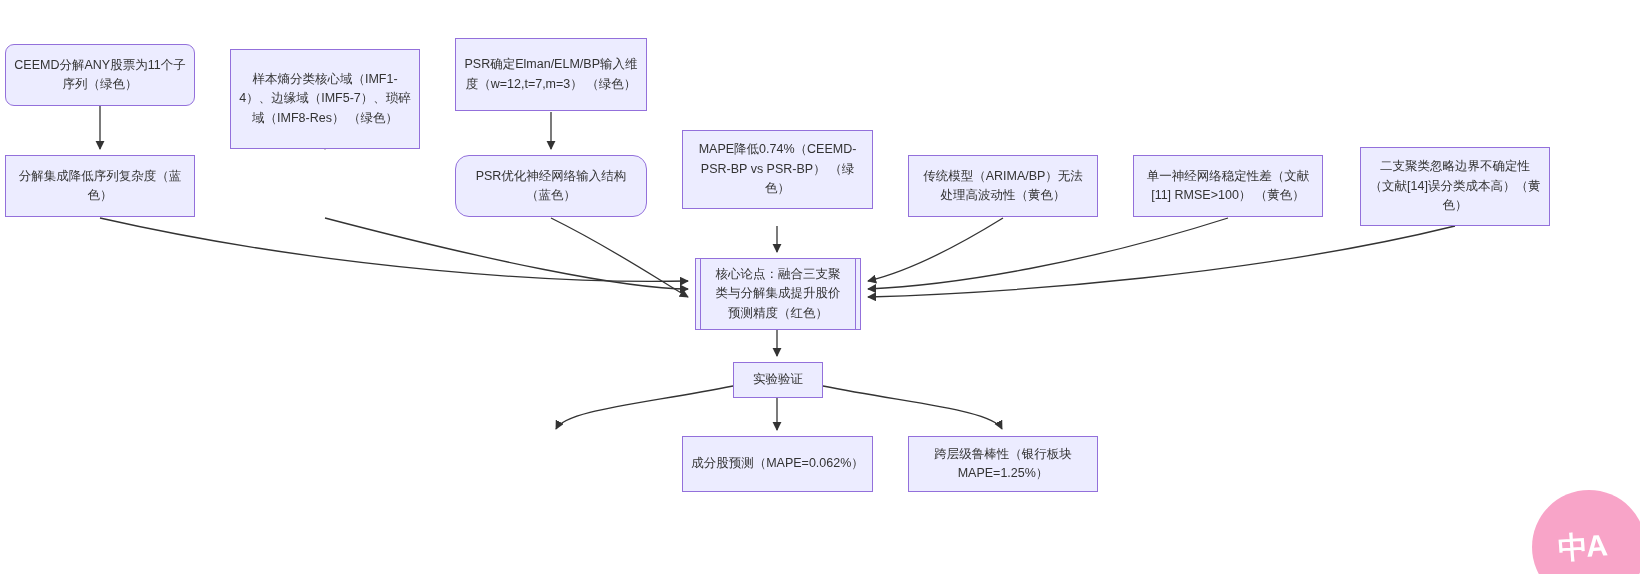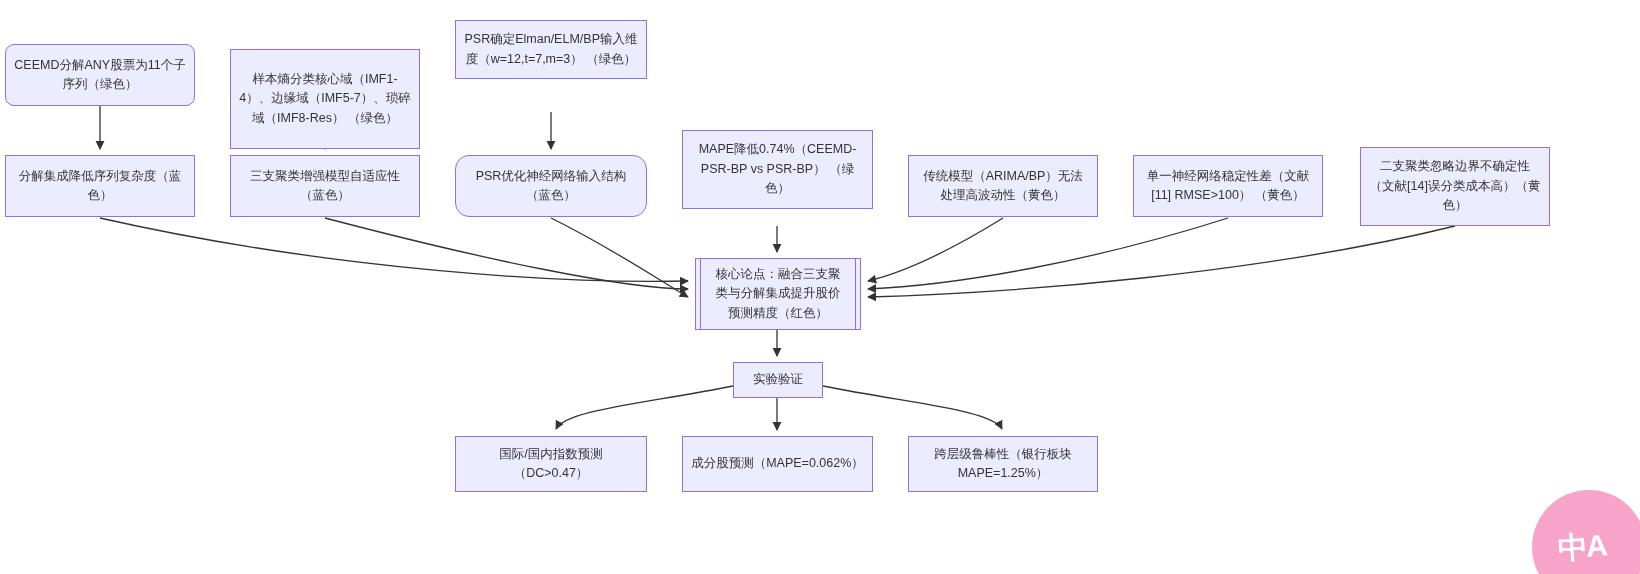--- a/index.html
+++ b/index.html
@@ -85,29 +85,26 @@
       <path d="M823 386 C 914 404, 992 410, 1002 429" marker-end="url(#arrow)"></path>
     </g>
   </svg>
 
   <div class="node" style="left:5px;top:44px;width:190px;height:62px;border-radius:9px;">
     <span>CEEMD分解ANY股票为11个子序列（绿色）</span>
   </div>
   <div class="node" style="left:230px;top:49px;width:190px;height:100px;">
     <span>样本熵分类核心域（IMF1-4）、边缘域（IMF5-7）、琐碎域（IMF8-Res） （绿色）</span>
   </div>
-  <div class="node" style="left:455px;top:20px;width:192px;height:59px;justify-content:center;">
+  <div class="node" style="left:455px;top:38px;width:192px;height:73px;justify-content:center;">
     <span>PSR确定Elman/ELM/BP输入维度（w=12,t=7,m=3） （绿色）</span>
   </div>
 
   <div class="node" style="left:5px;top:155px;width:190px;height:62px;justify-content:flex-end;">
     <span>分解集成降低序列复杂度（蓝色）</span>
-  </div>
-  <div class="node" style="left:230px;top:155px;width:190px;height:62px;">
-    <span>三支聚类增强模型自适应性（蓝色）</span>
   </div>
   <div class="node" style="left:455px;top:155px;width:192px;height:62px;border-radius:14px;">
     <span>PSR优化神经网络输入结构（蓝色）</span>
   </div>
   <div class="node" style="left:682px;top:130px;width:191px;height:79px;justify-content:center;">
     <span>MAPE降低0.74%（CEEMD-PSR-BP vs PSR-BP） （绿色）</span>
   </div>
   <div class="node" style="left:908px;top:155px;width:190px;height:62px;">
     <span>传统模型（ARIMA/BP）无法处理高波动性（黄色）</span>
   </div>
@@ -119,23 +116,20 @@
   </div>
 
   <div class="node subroutine" style="left:695px;top:258px;width:166px;height:72px;">
     <span>核心论点：融合三支聚类与分解集成提升股价预测精度（红色）</span>
   </div>
 
   <div class="node" style="left:733px;top:362px;width:90px;height:36px;">
     <span>实验验证</span>
   </div>
 
-  <div class="node" style="left:455px;top:436px;width:192px;height:56px;">
-    <span>国际/国内指数预测（DC&gt;0.47）</span>
-  </div>
   <div class="node" style="left:682px;top:436px;width:191px;height:56px;">
     <span>成分股预测（MAPE=0.062%）</span>
   </div>
   <div class="node" style="left:908px;top:436px;width:190px;height:56px;">
     <span>跨层级鲁棒性（银行板块 MAPE=1.25%）</span>
   </div>
 
   <div id="badge">
     <span class="glyph">中A</span>
   </div>

